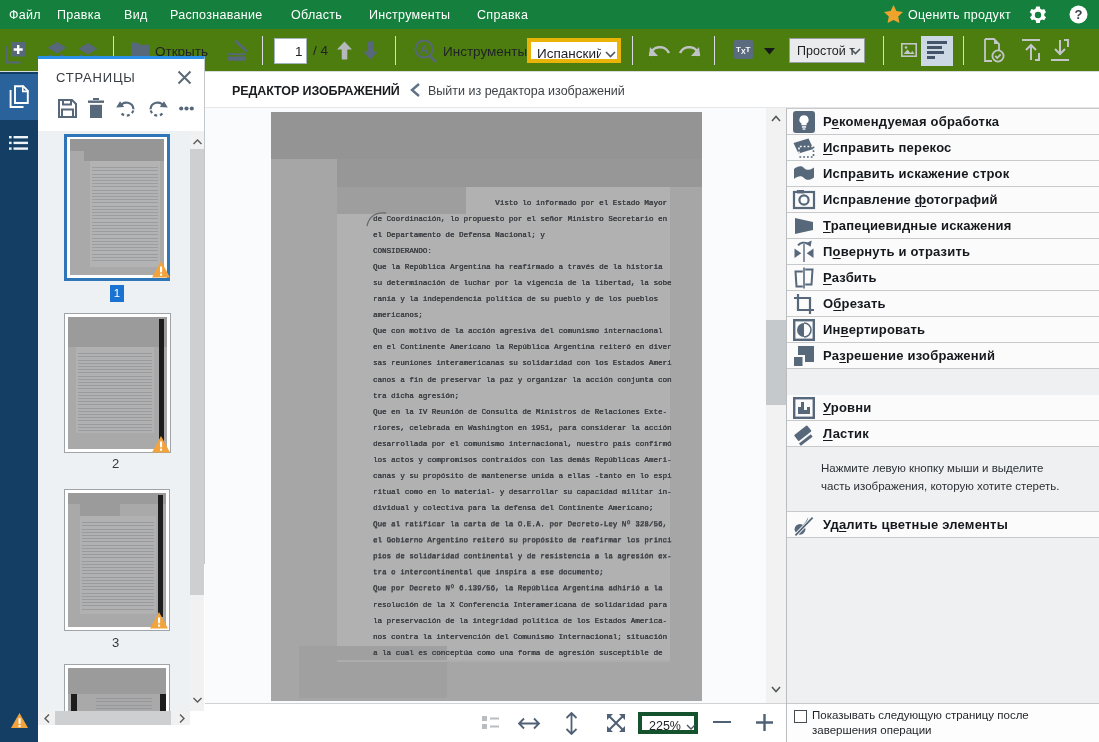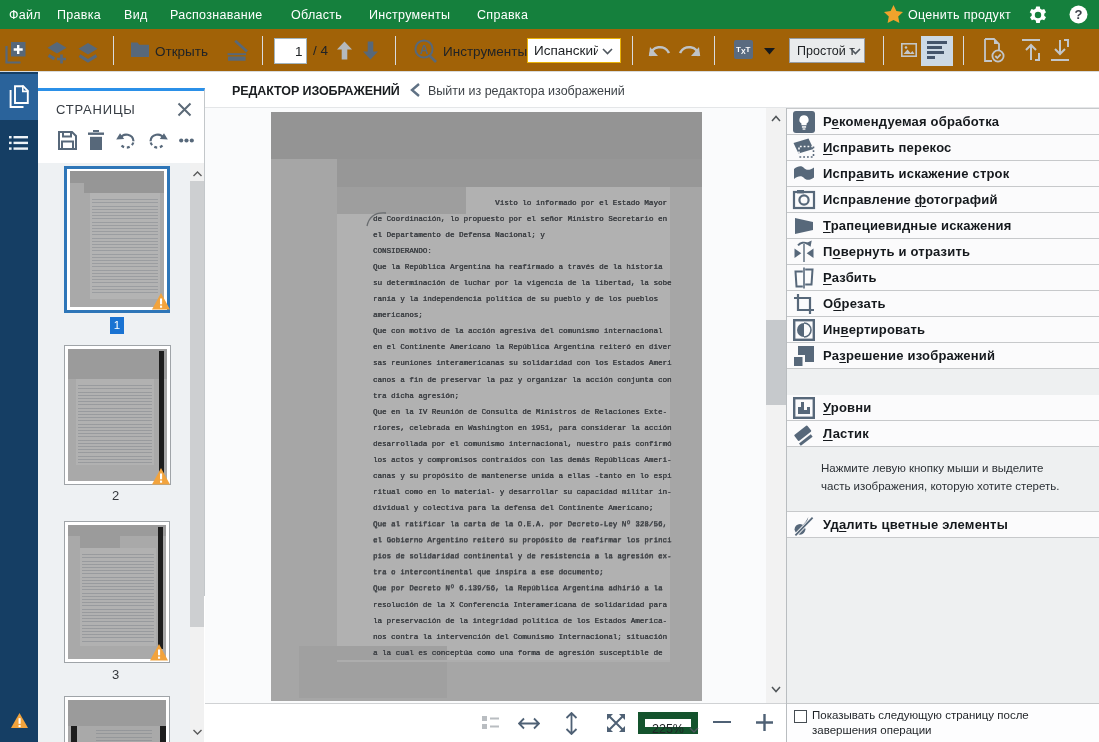--- a/index.html
+++ b/index.html
@@ -3,27 +3,27 @@
 <meta charset="utf-8">
 <style>
   * { margin:0; padding:0; box-sizing:border-box; }
   html,body { width:1099px; height:742px; overflow:hidden; font-family:"Liberation Sans", sans-serif; background:#fff; }
   .abs { position:absolute; }
   svg { display:block; }
   
   #menubar { left:0; top:0; width:1099px; height:29px; background:#15803d; color:#fff; font-size:12.5px; }
   #menubar .mi { position:absolute; top:8px; letter-spacing:0.3px; }
   
-  #toolbar { left:0; top:29px; width:1099px; height:43px; background:#a16207; border-bottom:1px solid #d8dadc; }
+  #toolbar { left:0; top:29px; width:1099px; height:43px; background:#4d7c0f; border-bottom:1px solid #d8dadc; }
   .vsep { position:absolute; top:7px; width:1px; height:29px; background:#d9dbde; }
   
   #sidebar { left:0; top:72px; width:38px; height:670px; background:#153e64; }
   #sidebar .active { position:absolute; left:0; top:2px; width:38px; height:46px; background:#2a639b; }
   
-  #ppanel { left:38px; top:88px; width:167px; height:508px; background:#fff; border-right:1px solid #c3c7ca; border-top:3px solid #2b90e8; }
+  #ppanel { left:38px; top:56px; width:167px; height:508px; background:#fff; border-right:1px solid #c3c7ca; border-top:3px solid #2b90e8; }
   #thumbs { position:absolute; left:0px; top:72px; width:152px; height:582px; background:#eef1f3; }
   
   #mheader { left:205px; top:72px; width:894px; height:36px; background:#fff; border-bottom:1px solid #e4e6e8; }
   
   #docarea { left:205px; top:108px; width:561px; height:595px; background:#fafbfc; }
   #docvsb { left:766px; top:108px; width:20px; height:595px; background:#f2f2f2; }
   #bottombar { left:205px; top:703px; width:581px; height:39px; background:#fff; border-top:1px solid #d0d2d4; }
   
   #rpanel { left:786px; top:108px; width:313px; height:634px; background:#eef0f1; border-left:1px solid #b9bdc0; }
   .rrow { position:absolute; left:0; width:312px; height:26px; background:#fbfbfc; border-bottom:1px solid #c7c9cb; }
@@ -100,21 +100,21 @@
     </svg>
   <div class="vsep" style="left:395px"></div>
 
   <svg class="abs" style="left:413px;top:9px" width="26" height="26" viewBox="0 0 26 26">
       <circle cx="11" cy="11" r="8.6" fill="none" stroke="#57687a" stroke-width="2"></circle>
       <path d="M16.5 17.5 L23 24" stroke="#57687a" stroke-width="2.6"></path>
       <text x="11" y="15.5" text-anchor="middle" font-size="12" font-weight="bold" fill="#57687a" font-family="Liberation Sans">A</text>
     </svg>
   <span class="abs" style="left:443px;top:15px;font-size:13.5px;color:#202326">Инструменты</span>
 
-  <div class="abs" style="left:527px;top:9px;width:94px;height:25px;border:1px solid #eab308;background:#fff">
+  <div class="abs" style="left:527px;top:9px;width:94px;height:25px;border:4px solid #eab308;background:#fff">
     <span class="abs" style="left:6px;top:4px;font-size:13.5px;color:#202326;width:64px;overflow:hidden">Испанский</span>
     <svg class="abs" style="left:74px;top:9px" width="11" height="7" viewBox="0 0 11 7">
         <path d="M1 1 L5.5 5.5 L10 1" fill="none" stroke="#4e565e" stroke-width="1.6"></path>
       </svg>
   </div>
 
   <svg class="abs" style="left:648px;top:14px" width="24" height="15" viewBox="0 0 24 15">
       <path d="M2 13 a10 10 0 0 1 19 -3" fill="none" stroke="#bfc3c7" stroke-width="2.6"></path>
       <path d="M2 4 v9 h9" fill="none" stroke="#bfc3c7" stroke-width="0"></path>
       <path d="M1 13 L10 13 L2 4 Z" fill="#bfc3c7"></path>
@@ -397,21 +397,21 @@
       <g stroke="#4f6175" stroke-width="2" fill="none">
         <path d="M3 3 L17 17 M17 3 L3 17"></path>
       </g>
       <g fill="#4f6175">
         <path d="M1 1 h6 l-6 6 z"></path>
         <path d="M19 1 v6 l-6 -6 z"></path>
         <path d="M1 19 v-6 l6 6 z"></path>
         <path d="M19 19 h-6 l6 -6 z"></path>
       </g>
     </svg>
-  <div class="abs" style="left:433px;top:8px;width:60px;height:22px;border:7px solid #14532d;background:#fff">
+  <div class="abs" style="left:433px;top:8px;width:60px;height:22px;border:4px solid #14532d;background:#fff">
     <span class="abs" style="left:7px;top:3px;font-size:12.5px;color:#202326">225%</span>
     <svg class="abs" style="left:44px;top:8px" width="10" height="6" viewBox="0 0 10 6">
         <path d="M1 1 L5 5 L9 1" fill="none" stroke="#4e565e" stroke-width="1.4"></path>
       </svg>
   </div>
   <div class="abs" style="left:508px;top:17px;width:18px;height:2.4px;background:#4f6175"></div>
   <svg class="abs" style="left:550px;top:9px" width="19" height="19" viewBox="0 0 19 19">
       <path d="M9.5 1 v17 M1 9.5 h17" stroke="#4f6175" stroke-width="2.4"></path>
     </svg>
 </div>

